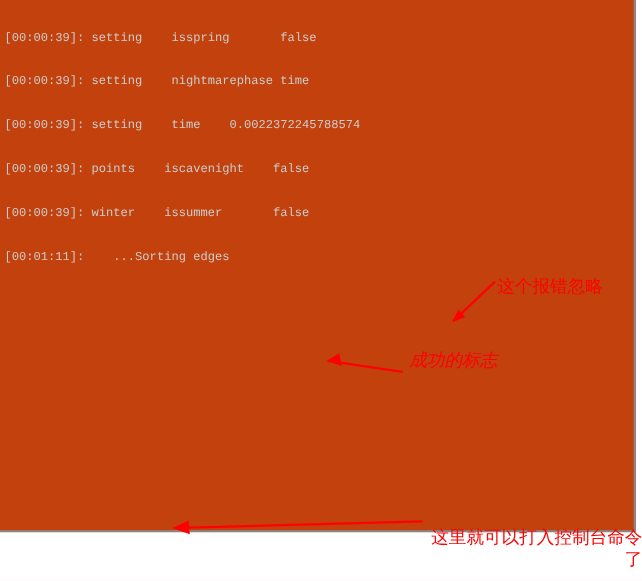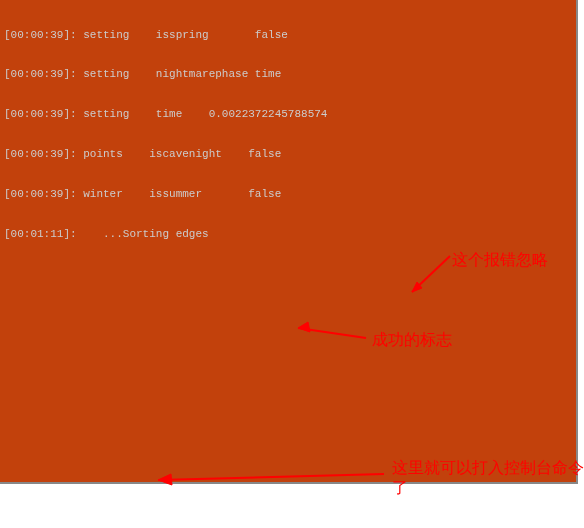--- a/index.html
+++ b/index.html
@@ -70,21 +70,21 @@
   <svg class="arrow" style="left:404px;top:254px;width:50px;height:50px" viewBox="0 0 50 50">
     <line x1="46" y1="2" x2="8" y2="38" stroke-width="2"></line>
     <polygon points="8,38 18,34 13,28"></polygon>
   </svg>
   <div class="anno" style="left:452px;top:232px;margin-top:18px;">这个报错忽略</div>
 
   <svg class="arrow" style="left:290px;top:320px;width:80px;height:24px" viewBox="0 0 80 24">
     <line x1="76" y1="18" x2="8" y2="8" stroke-width="2"></line>
     <polygon points="8,8 20,12 18,2"></polygon>
   </svg>
-  <div class="anno" style="left:372px;top:330px;">成功的标志</div>
+  <div class="anno" style="left:372px;top:318px;font-style:italic;">成功的标志</div>
 
   <svg class="arrow" style="left:148px;top:470px;width:240px;height:18px" viewBox="0 0 240 18">
     <line x1="236" y1="4" x2="10" y2="10" stroke-width="2"></line>
     <polygon points="10,10 24,15 23,4"></polygon>
   </svg>
-  <div class="anno" style="left:392px;top:458px;line-height:20px;">这里就可以打入控制台命令了</div>
+  <div class="anno" style="left:392px;top:480px;line-height:20px;text-align:right;">这里就可以打入控制台命令了</div>
 
 </div>
 
 </body></html>

